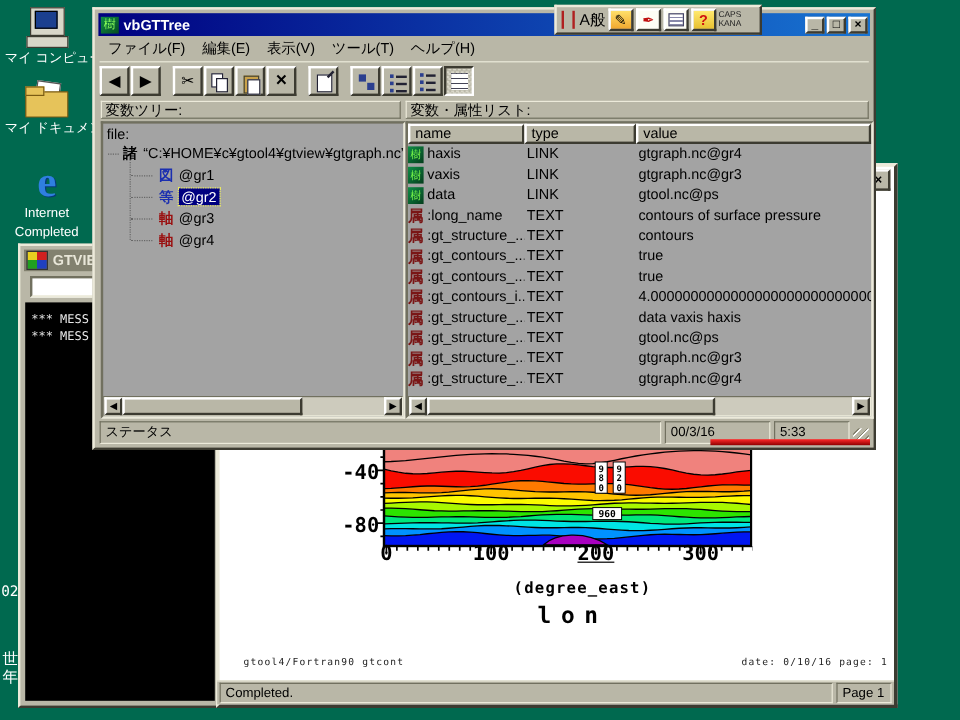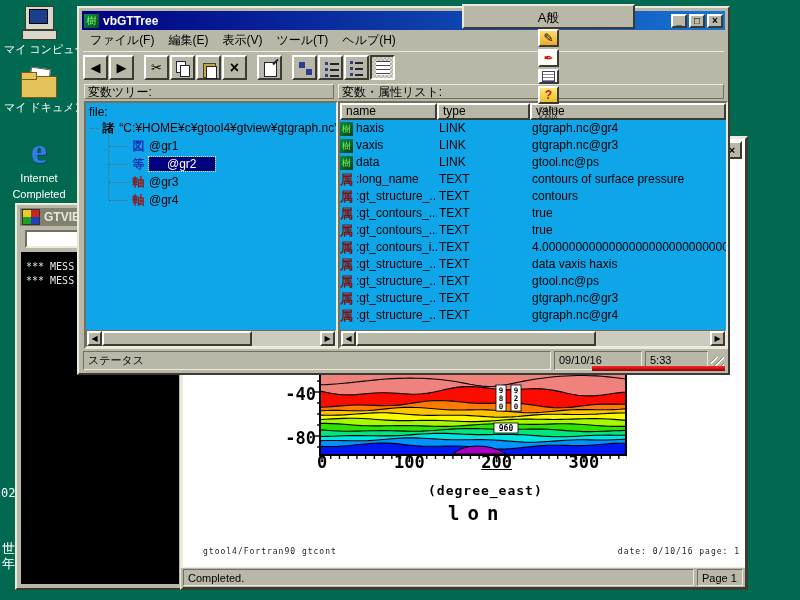--- a/index.html
+++ b/index.html
@@ -23,21 +23,21 @@
   .ic-computer .mon{position:absolute;left:3px;top:0;width:27px;height:22px;background:#d8d6c8;border:1px solid #3c3b31;}
   .ic-computer .scr{position:absolute;left:7px;top:3px;width:17px;height:13px;background:#1b3f8f;border:1px solid #000;}
   .ic-computer .base{position:absolute;left:0;top:24px;width:33px;height:8px;background:#d8d6c8;border:1px solid #3c3b31;}
   .ic-folder{width:36px;height:30px;margin:0 auto;position:relative;}
   .ic-folder .paper{position:absolute;left:9px;top:0;width:18px;height:14px;background:#fff;border:1px solid #555;transform:rotate(8deg);}
   .ic-folder .body{position:absolute;left:0;top:8px;width:34px;height:20px;background:#e6c35a;border:1px solid #7a5b12;border-radius:1px;}
   .ic-folder .tab{position:absolute;left:0;top:4px;width:14px;height:6px;background:#e6c35a;border:1px solid #7a5b12;}
   .ic-e{width:36px;height:36px;margin:0 auto;color:#2f7fe0;font-size:36px;line-height:36px;font-weight:bold;font-family:"Liberation Serif",serif;text-shadow:1px 1px 0 #063a7a;}
   .frag{color:#fff;z-index:0;}
   
-  #ime{left:462px;top:4px;width:173px;height:25px;z-index:6;display:flex;align-items:center;gap:2px;padding:1px 2px;box-sizing:border-box;flex-direction:column;}
+  #ime{left:462px;top:4px;width:173px;height:25px;z-index:6;display:flex;align-items:center;gap:2px;padding:1px 2px;box-sizing:border-box;}
   .ime-grip{width:7px;height:15px;border-right:2px solid #b02020;border-left:2px solid #b02020;margin:0 2px;}
   .ime-mode{font-size:13px;color:#000;white-space:nowrap;}
   .ime-btn{width:21px;height:19px;font-size:12px;}
   .ime-ic1{background:linear-gradient(#ffe06a,#f0a830);}
   .ime-ic2{color:#c01010;background:#fdfdf5;}
   .ime-ic3{background:#fdfdf5;}
   .ime-ic3 i{display:block;width:11px;height:9px;border:1px solid #446;background:repeating-linear-gradient(#fff 0 2px,#88a 2px 3px);}
   .ime-ic4{color:#d01010;font-weight:bold;background:linear-gradient(#ffe970,#e8c030);}
   .ime-lock{font-size:7px;line-height:8px;color:#222;text-align:left;}
   
@@ -55,32 +55,32 @@
   .tb-btn{width:25px;height:25px;margin-right:1px;font-size:13px;color:#000;position:relative;}
   .tb-gap{width:9px;}
   .pg{position:absolute;width:8px;height:10px;background:#fff;border:1px solid #223;}
   .pg.a{left:4px;top:4px;} .pg.b{left:8px;top:8px;}
   .clip-b{position:absolute;left:5px;top:6px;width:11px;height:13px;background:#caa24a;border:1px solid #443;}
   .clip-p{position:absolute;left:8px;top:9px;width:9px;height:11px;background:#fff;border:1px solid #223;}
   .vi{position:absolute;background:#2b3f8f;}
   .vl{position:absolute;height:2px;background:#223;}
   .panel-label{position:absolute;height:15px;font-size:12px;padding:0 3px;line-height:15px;
     border:1px solid;border-color:var(--chl) var(--chd) var(--chd) var(--chl);box-sizing:border-box;}
-  .panel{position:absolute;background:#0ea5e9;overflow:hidden;}
+  .panel{position:absolute;background:#a3a3a3;overflow:hidden;}
   
   #tree{font-size:12px;color:#000;padding:2px 0 0 3px;}
   .troot{position:relative;height:18px;line-height:18px;white-space:nowrap;padding-left:12px;}
   .troot::before{content:"";position:absolute;left:1px;top:9px;width:9px;border-top:1px dotted #666;}
   .tki{display:inline-block;width:15px;text-align:center;font-weight:bold;}
   #tkids{position:relative;margin-left:14px;}
   #tkids::before{content:"";position:absolute;left:5px;top:-4px;bottom:9px;border-left:1px dotted #666;}
   .tk-row{position:relative;height:18px;line-height:18px;padding-left:28px;white-space:nowrap;}
   .tk-row::before{content:"";position:absolute;left:6px;top:9px;width:18px;border-top:1px dotted #666;}
   .tk-row .tki{margin-right:3px;}
-  .sel{background:#000080;color:#fff;outline:1px dotted #e8e860;padding:0 18px;}
+  .sel{background:#000080;color:#fff;outline:1px dotted #e8e860;padding:0 2px;}
   
   .lrow{display:grid;grid-template-columns:97px 93px 1fr;height:17px;line-height:17px;font-size:12px;white-space:nowrap;}
   .lhead .hcell{border:2px solid;border-color:#fff var(--chdd) var(--chdd) #fff;background:var(--ch);
     padding:0 4px;line-height:13px;font-size:12px;box-sizing:border-box;}
   .lcell{overflow:hidden;padding-left:2px;}
   .ncell{display:flex;align-items:center;gap:3px;overflow:hidden;}
   .lnk{width:13px;height:14px;flex:none;background:linear-gradient(135deg,#0f8c46,#053d1c);
     color:#7cff4a;font-size:9px;line-height:14px;text-align:center;}
   .att{width:13px;flex:none;color:#7a1616;font-weight:bold;font-size:13px;text-align:center;}
   
@@ -457,21 +457,21 @@
     <div class="hscroll sunk1">
       <span class="btn sbtn">◀</span>
       <span class="btn sthumb" style="width:240px"></span>
       <span style="flex:1"></span>
       <span class="btn sbtn">▶</span>
     </div>
   </div>
 
   <div class="statbar">
     <div class="spanel" style="width:468px">ステータス</div>
-    <div class="spanel" style="width:88px">09/10/16</div>
+    <div class="spanel" style="width:88px">00/3/16</div>
     <div class="spanel" style="flex:1">5:33</div>
     <div class="grip"></div>
   </div>
 </div>
 
 <div id="ime" class="abs outset">
   <span class="ime-grip"></span>
   <span class="ime-mode">A般</span>
   <span class="btn ime-btn ime-ic1">✎</span>
   <span class="btn ime-btn ime-ic2">✒</span>

